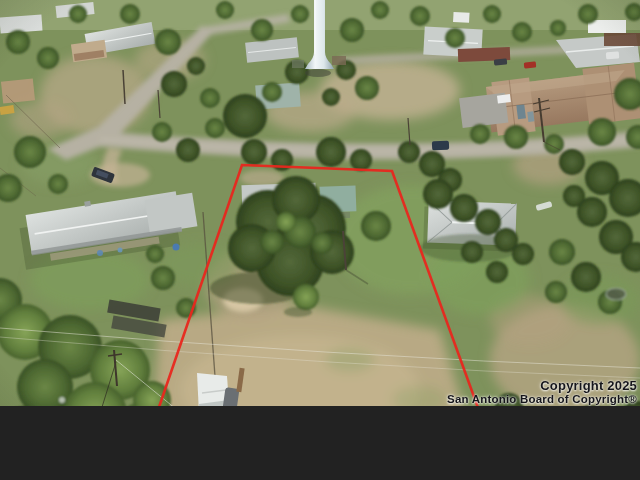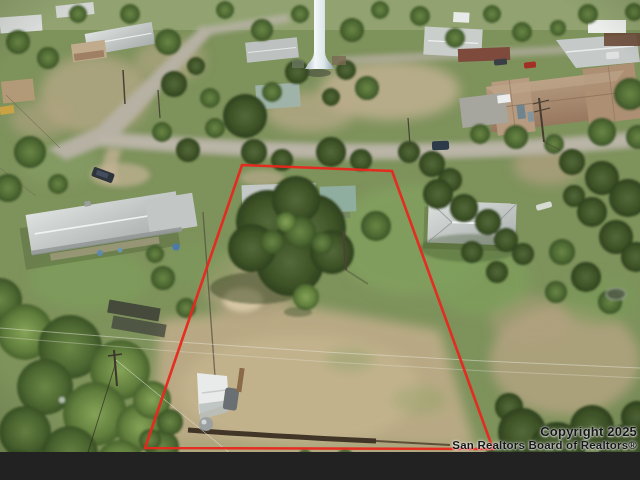--- a/index.html
+++ b/index.html
@@ -1,16 +1,16 @@
 <!DOCTYPE html>
 <html><head>
 <meta charset="utf-8">
 <style>
   html,body{margin:0;padding:0;background:#222;}
-  .stage{position:relative;width:640px;height:452px;overflow:hidden;background:#f97316;font-family:"Liberation Sans",sans-serif;}
+  .stage{position:relative;width:640px;height:406px;overflow:hidden;background:#f97316;font-family:"Liberation Sans",sans-serif;}
   .stage svg{position:absolute;left:0;top:0;display:block;}
   .watermark{
     position:absolute;right:3px;bottom:1px;text-align:right;
     font-family:"Liberation Sans",sans-serif;font-weight:bold;color:#16161b;
     text-shadow:0 0 2px rgba(255,255,255,.9),0 1px 2px rgba(255,255,255,.65),0 0 4px rgba(255,255,255,.5);
     line-height:1.08;letter-spacing:.2px;
   }
   .wm1{font-size:13px;}
   .wm2{font-size:11.5px;}
 </style>
@@ -383,15 +383,15 @@
     <line x1="315" y1="0" x2="315" y2="54" stroke="#ffffff" stroke-width="1" opacity=".6"></line>
   </g>
 
   <polygon points="242,165 392,171 493,449 145,448" fill="none" stroke="#e8271d" stroke-width="2.6" opacity=".95"></polygon>
 
   <rect x="0" y="0" width="640" height="480" fill="url(#vig)" pointer-events="none"></rect>
 </svg>
 
   <div class="watermark">
     <div class="wm1">Copyright 2025</div>
-    <div class="wm2">San Realtors Board of Realtors®</div>
+    <div class="wm2">San Antonio Board of Copyright®</div>
   </div>
 </div>
 
 </body></html>

